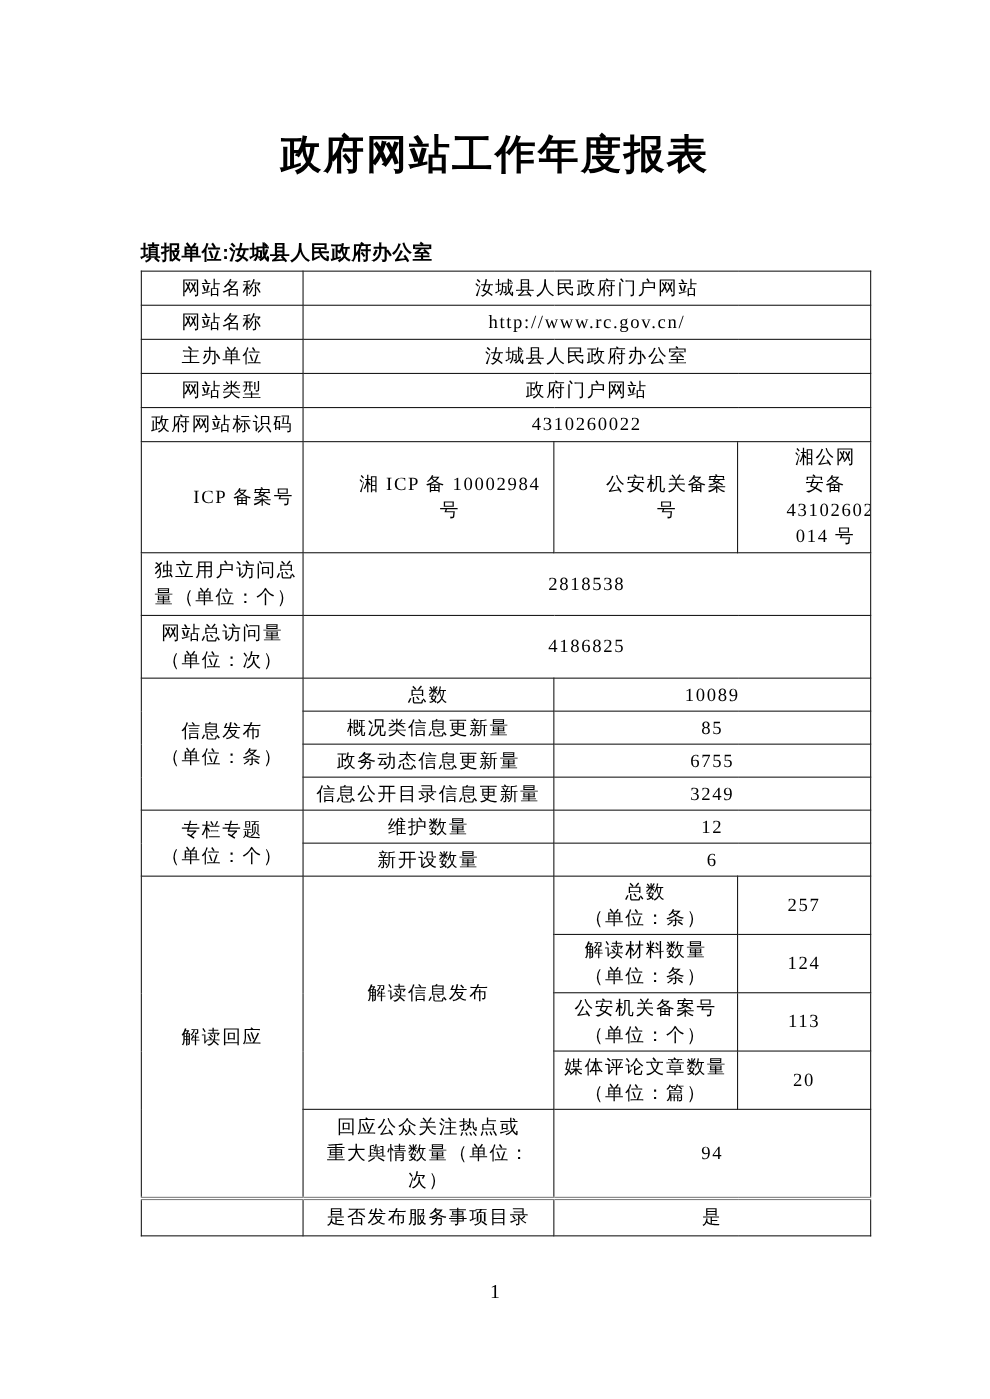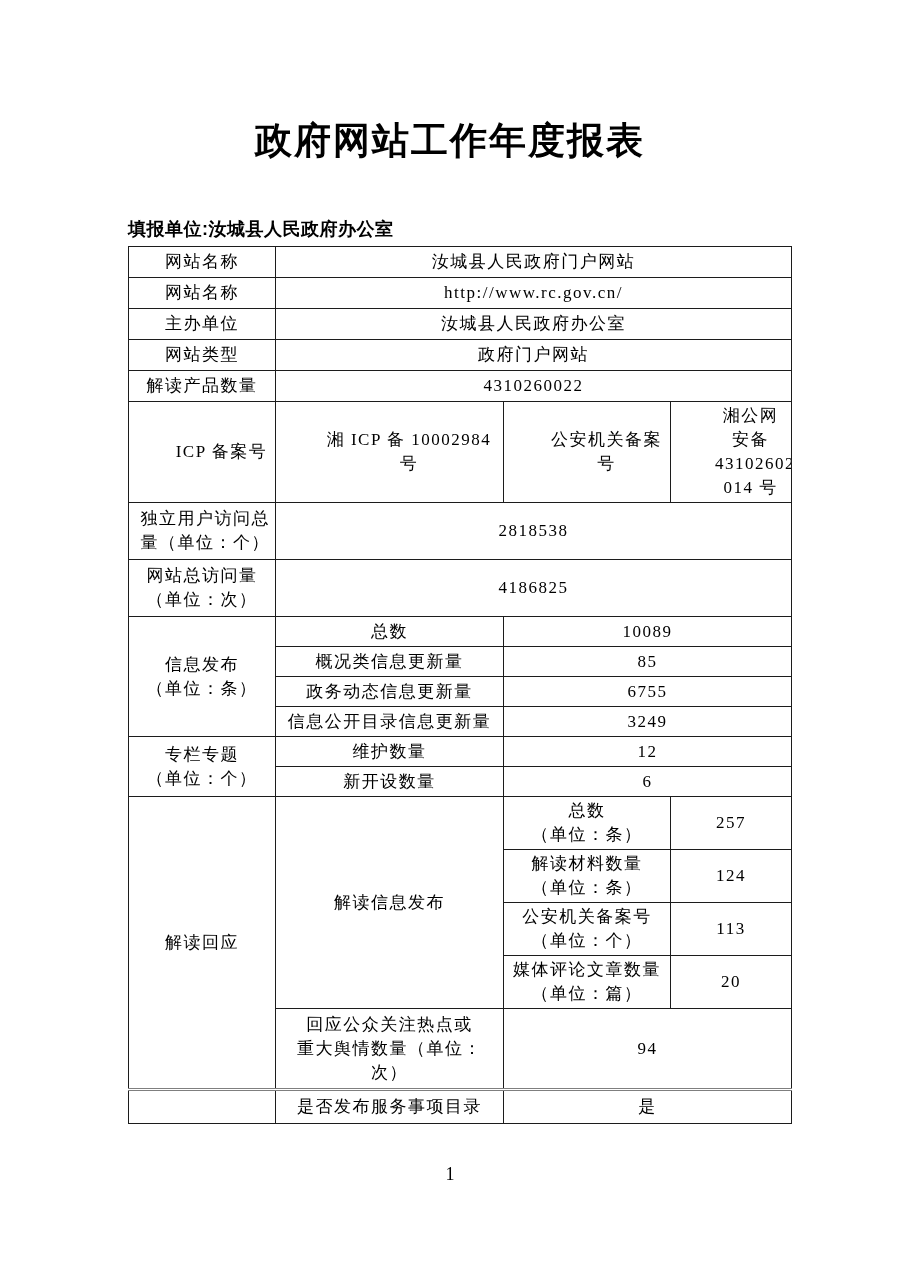--- a/index.html
+++ b/index.html
@@ -91,21 +91,21 @@
       </tr>
       <tr class="h31">
         <td>主办单位</td>
         <td colspan="3">汝城县人民政府办公室</td>
       </tr>
       <tr class="h31">
         <td>网站类型</td>
         <td colspan="3">政府门户网站</td>
       </tr>
       <tr class="h31">
-        <td>解读产品数量</td>
+        <td>政府网站标识码</td>
         <td colspan="3">4310260022</td>
       </tr>
       <tr class="h79">
         <td>ICP 备案号</td>
         <td>湘 ICP 备 10002984 号</td>
         <td>公安机关备案号</td>
         <td>湘公网安备
 43102602000
 014 号</td>
       </tr>

